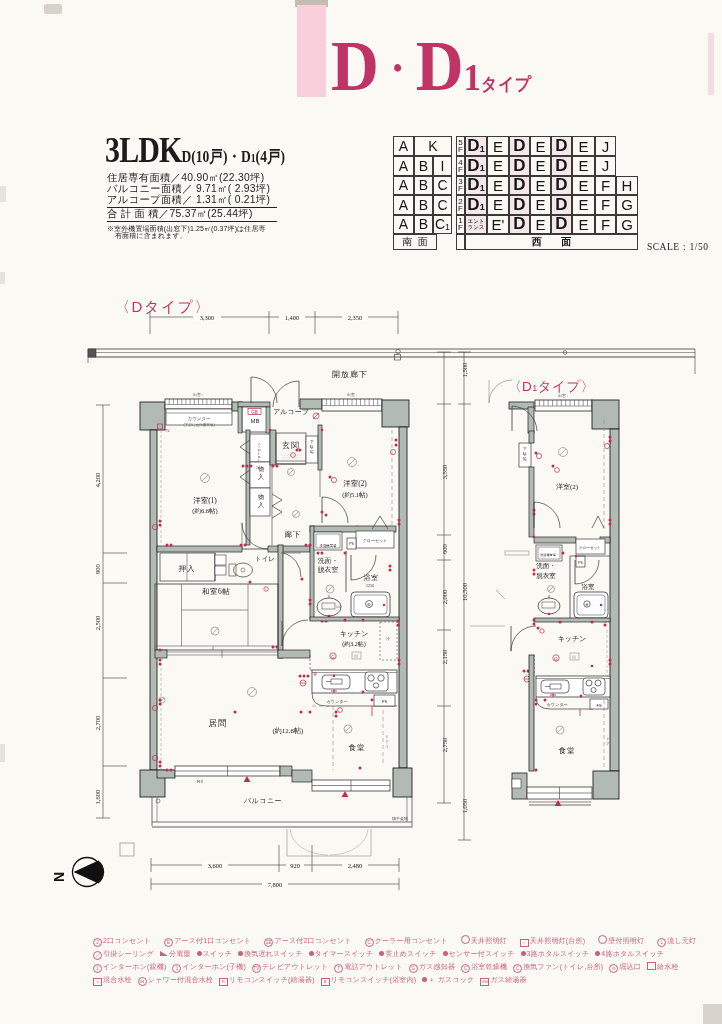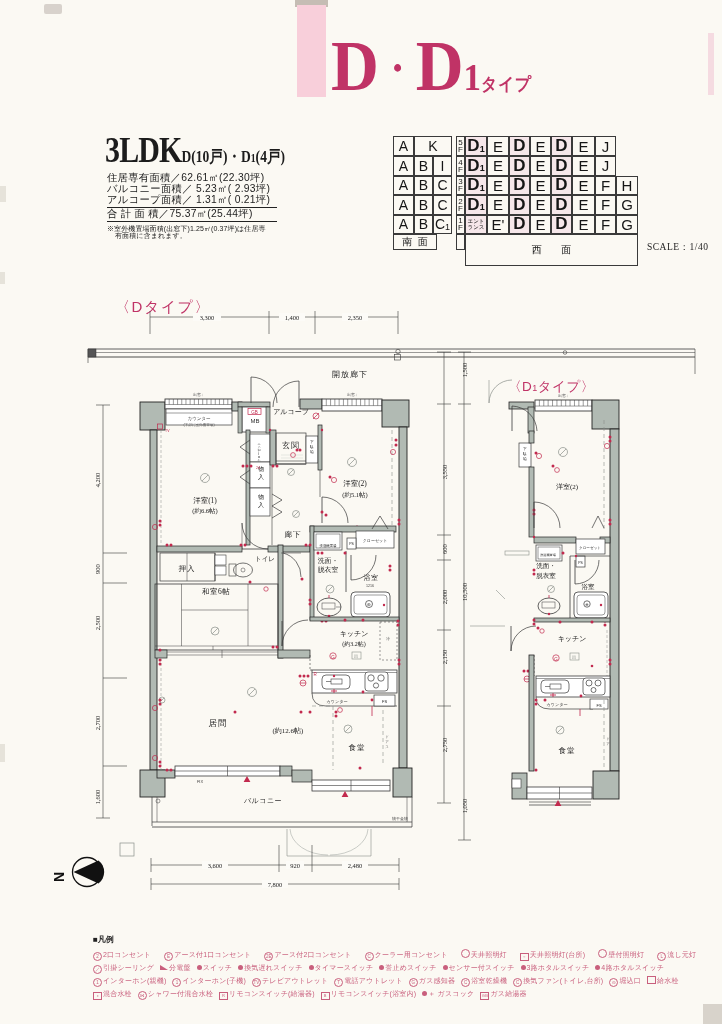--- a/index.html
+++ b/index.html
@@ -19,22 +19,22 @@
 
 <div class="abs serif" style="left:331px;top:25px;width:280px;height:80px;color:#c03366;transform:scale(0.92,1);transform-origin:0 0;white-space:nowrap;">
   <span style="font-size:72px;font-weight:bold;letter-spacing:0px;">D</span><span style="font-size:40px;font-weight:bold;vertical-align:8px;">・</span><span style="font-size:72px;font-weight:bold;">D</span><span style="font-size:38px;font-weight:bold;">1</span><span style="font-family:'Liberation Sans',sans-serif;font-size:17.5px;font-weight:bold;letter-spacing:0.5px;">タイプ</span>
 </div>
 
 <div class="abs serif" style="left:105px;top:128px;width:340px;height:36px;color:#1c1c1c;transform:scale(0.82,1);transform-origin:0 0;white-space:nowrap;">
   <span style="font-size:36.5px;font-weight:bold;letter-spacing:-1px;">3LDK</span><span style="font-size:16.5px;font-weight:bold;">D(10戸)・D<span style="font-size:12px;">1</span>(4戸)</span>
 </div>
 
 <div class="abs" style="left:107px;top:173px;width:170px;color:#222;font-size:10.3px;line-height:10.9px;white-space:nowrap;letter-spacing:0.3px;">
-  <div>住居専有面積／62.61㎡(22.30坪)</div>
-  <div>バルコニー面積／ 5.23㎡( 2.93坪)</div>
+  <div>住居専有面積／40.90㎡(22.30坪)</div>
+  <div>バルコニー面積／ 9.71㎡( 2.93坪)</div>
   <div>アルコープ面積／ 1.31㎡( 0.21坪)</div>
   <div style="border-top:1px solid #222;border-bottom:1px solid #222;padding:1px 0 1px 0;margin-top:1px;">合 計 面 積／75.37㎡(25.44坪)</div>
 </div>
 
 <div class="abs" style="left:107px;top:226px;width:190px;color:#222;font-size:7px;line-height:6.8px;letter-spacing:0.1px;white-space:nowrap;">
   <div>※室外機置場面積(出窓下)1.25㎡(0.37坪)は住居専</div>
   <div style="padding-left:8px;">有面積に含まれます。</div>
 </div>
 
 <div id="tablebox" class="abs" style="left:392px;top:135px;width:250px;height:120px;">
@@ -102,27 +102,26 @@
 <div style="position:absolute;left:73px;top:79.5px;width:22px;height:19.5px;border:0.48px solid #3a3a3a;background:#f6e7ea;display:flex;align-items:center;justify-content:center;font-size:15px;font-weight:normal;color:#161616;box-sizing:border-box;">
       <div style="line-height:6px;text-align:center;font-size:5.5px;font-weight:normal;white-space:nowrap;">エント<br>ランス</div>
     </div>
 <div style="position:absolute;left:95px;top:79.5px;width:22px;height:19.5px;border:0.48px solid #3a3a3a;background:transparent;display:flex;align-items:center;justify-content:center;font-size:15px;font-weight:normal;color:#161616;box-sizing:border-box;">E'</div>
 <div style="position:absolute;left:117px;top:79.5px;width:21px;height:19.5px;border:0.48px solid #3a3a3a;background:#f6e7ea;display:flex;align-items:center;justify-content:center;font-size:17px;font-weight:bold;color:#161616;box-sizing:border-box;">D</div>
 <div style="position:absolute;left:138px;top:79.5px;width:21px;height:19.5px;border:0.48px solid #3a3a3a;background:transparent;display:flex;align-items:center;justify-content:center;font-size:15px;font-weight:normal;color:#161616;box-sizing:border-box;">E</div>
 <div style="position:absolute;left:159px;top:79.5px;width:21px;height:19.5px;border:0.48px solid #3a3a3a;background:#f6e7ea;display:flex;align-items:center;justify-content:center;font-size:17px;font-weight:bold;color:#161616;box-sizing:border-box;">D</div>
 <div style="position:absolute;left:180px;top:79.5px;width:23px;height:19.5px;border:0.48px solid #3a3a3a;background:transparent;display:flex;align-items:center;justify-content:center;font-size:15px;font-weight:normal;color:#161616;box-sizing:border-box;">E</div>
 <div style="position:absolute;left:203px;top:79.5px;width:21px;height:19.5px;border:0.48px solid #3a3a3a;background:transparent;display:flex;align-items:center;justify-content:center;font-size:15px;font-weight:normal;color:#161616;box-sizing:border-box;">F</div>
 <div style="position:absolute;left:224px;top:79.5px;width:22px;height:19.5px;border:0.48px solid #3a3a3a;background:transparent;display:flex;align-items:center;justify-content:center;font-size:15px;font-weight:normal;color:#161616;box-sizing:border-box;">G</div>
-<div style="position:absolute;left:73px;top:99px;width:173px;height:32px;border:0.48px solid #3a3a3a;background:transparent;display:flex;align-items:center;justify-content:center;font-size:10px;font-weight:normal;color:#161616;box-sizing:border-box;">西&nbsp;&nbsp;&nbsp;&nbsp;&nbsp;&nbsp;&nbsp;面</div>
+<div style="position:absolute;left:73px;top:99px;width:173px;height:16px;border:0.48px solid #3a3a3a;background:transparent;display:flex;align-items:center;justify-content:center;font-size:10px;font-weight:bold;color:#161616;box-sizing:border-box;">西&nbsp;&nbsp;&nbsp;&nbsp;&nbsp;&nbsp;&nbsp;面</div>
 </div>
 
-<div class="abs serif" style="left:647px;top:241px;font-size:9.5px;color:#222;letter-spacing:0.5px;">SCALE：1/40</div>
+<div class="abs serif" style="left:647px;top:241px;font-size:9.5px;color:#222;letter-spacing:0.5px;">SCALE：1/50</div>
 
 <div id="legendbox" class="abs" style="left:93px;top:934px;width:620px;">
-<div style="font-size:8px;color:#222;font-weight:bold;margin-bottom:3px;">■凡例</div>
 <div style="font-size:7px;color:#c95f7d;line-height:13px;white-space:nowrap;letter-spacing:0.2px;"><span style="white-space:nowrap;margin-right:13px;"><span style="display:inline-block;width:7px;height:7px;border:0.8px solid #c95f7d;border-radius:50%;font-size:4.5px;line-height:7px;text-align:center;vertical-align:-1px;margin-right:1px;">2</span><span>2口コンセント</span></span><span style="white-space:nowrap;margin-right:13px;"><span style="display:inline-block;width:7px;height:7px;border:0.8px solid #c95f7d;border-radius:50%;font-size:4.5px;line-height:7px;text-align:center;vertical-align:-1px;margin-right:1px;">E</span><span>アース付1口コンセント</span></span><span style="white-space:nowrap;margin-right:13px;"><span style="display:inline-block;width:7px;height:7px;border:0.8px solid #c95f7d;border-radius:50%;font-size:4.5px;line-height:7px;text-align:center;vertical-align:-1px;margin-right:1px;">2E</span><span>アース付2口コンセント</span></span><span style="white-space:nowrap;margin-right:13px;"><span style="display:inline-block;width:7px;height:7px;border:0.8px solid #c95f7d;border-radius:50%;font-size:4.5px;line-height:7px;text-align:center;vertical-align:-1px;margin-right:1px;">C</span><span>クーラー用コンセント</span></span><span style="white-space:nowrap;margin-right:13px;"><span style="display:inline-block;width:7px;height:7px;border:0.8px solid #c95f7d;border-radius:50%;font-size:4.5px;line-height:7px;text-align:center;vertical-align:-1px;margin-right:1px;"></span><span>天井照明灯</span></span><span style="white-space:nowrap;margin-right:13px;"><span style="display:inline-block;width:7px;height:6px;border:0.8px solid #c95f7d;font-size:4px;line-height:6px;text-align:center;vertical-align:-1px;margin-right:1px;">○</span><span>天井照明灯(台所)</span></span><span style="white-space:nowrap;margin-right:13px;"><span style="display:inline-block;width:7px;height:7px;border:0.8px solid #c95f7d;border-radius:50%;font-size:4.5px;line-height:7px;text-align:center;vertical-align:-1px;margin-right:1px;"></span><span>壁付照明灯</span></span><span style="white-space:nowrap;margin-right:13px;"><span style="display:inline-block;width:7px;height:7px;border:0.8px solid #c95f7d;border-radius:50%;font-size:4.5px;line-height:7px;text-align:center;vertical-align:-1px;margin-right:1px;">L</span><span>流し元灯</span></span></div>
 <div style="font-size:7px;color:#c95f7d;line-height:13px;white-space:nowrap;letter-spacing:0.2px;"><span style="white-space:nowrap;margin-right:6px;"><span style="display:inline-block;width:7px;height:7px;border:0.8px solid #c95f7d;border-radius:50%;font-size:4.5px;line-height:7px;text-align:center;vertical-align:-1px;margin-right:1px;">／</span><span>引掛シーリング</span></span><span style="white-space:nowrap;margin-right:6px;"><span style="display:inline-block;width:0;height:0;border-left:8px solid #c95f7d;border-top:5px solid transparent;margin-right:1px;"></span><span>分電盤</span></span><span style="white-space:nowrap;margin-right:6px;"><span style="display:inline-block;width:5px;height:5px;background:#c95f7d;border-radius:50%;vertical-align:0px;margin-right:1px;"></span><span>スイッチ</span></span><span style="white-space:nowrap;margin-right:6px;"><span style="display:inline-block;width:5px;height:5px;background:#c95f7d;border-radius:50%;vertical-align:0px;margin-right:1px;"></span><span>換気遅れスイッチ</span></span><span style="white-space:nowrap;margin-right:6px;"><span style="display:inline-block;width:5px;height:5px;background:#c95f7d;border-radius:50%;vertical-align:0px;margin-right:1px;"></span><span>タイマースイッチ</span></span><span style="white-space:nowrap;margin-right:6px;"><span style="display:inline-block;width:5px;height:5px;background:#c95f7d;border-radius:50%;vertical-align:0px;margin-right:1px;"></span><span>誉止めスイッチ</span></span><span style="white-space:nowrap;margin-right:6px;"><span style="display:inline-block;width:5px;height:5px;background:#c95f7d;border-radius:50%;vertical-align:0px;margin-right:1px;"></span><span>センサー付スイッチ</span></span><span style="white-space:nowrap;margin-right:6px;"><span style="display:inline-block;width:5px;height:5px;background:#c95f7d;border-radius:50%;vertical-align:0px;margin-right:1px;"></span><span>3路ホタルスイッチ</span></span><span style="white-space:nowrap;margin-right:6px;"><span style="display:inline-block;width:5px;height:5px;background:#c95f7d;border-radius:50%;vertical-align:0px;margin-right:1px;"></span><span>4路ホタルスイッチ</span></span></div>
 <div style="font-size:7px;color:#c95f7d;line-height:13px;white-space:nowrap;letter-spacing:0.2px;"><span style="white-space:nowrap;margin-right:6px;"><span style="display:inline-block;width:7px;height:7px;border:0.8px solid #c95f7d;border-radius:50%;font-size:4.5px;line-height:7px;text-align:center;vertical-align:-1px;margin-right:1px;">1</span><span>インターホン(親機)</span></span><span style="white-space:nowrap;margin-right:6px;"><span style="display:inline-block;width:7px;height:7px;border:0.8px solid #c95f7d;border-radius:50%;font-size:4.5px;line-height:7px;text-align:center;vertical-align:-1px;margin-right:1px;">1</span><span>インターホン(子機)</span></span><span style="white-space:nowrap;margin-right:6px;"><span style="display:inline-block;width:7px;height:7px;border:0.8px solid #c95f7d;border-radius:50%;font-size:4.5px;line-height:7px;text-align:center;vertical-align:-1px;margin-right:1px;">TV</span><span>テレビアウトレット</span></span><span style="white-space:nowrap;margin-right:6px;"><span style="display:inline-block;width:7px;height:7px;border:0.8px solid #c95f7d;border-radius:50%;font-size:4.5px;line-height:7px;text-align:center;vertical-align:-1px;margin-right:1px;">T</span><span>電話アウトレット</span></span><span style="white-space:nowrap;margin-right:6px;"><span style="display:inline-block;width:7px;height:7px;border:0.8px solid #c95f7d;border-radius:50%;font-size:4.5px;line-height:7px;text-align:center;vertical-align:-1px;margin-right:1px;">G</span><span>ガス感知器</span></span><span style="white-space:nowrap;margin-right:6px;"><span style="display:inline-block;width:7px;height:7px;border:0.8px solid #c95f7d;border-radius:50%;font-size:4.5px;line-height:7px;text-align:center;vertical-align:-1px;margin-right:1px;">C</span><span>浴室乾燥機</span></span><span style="white-space:nowrap;margin-right:6px;"><span style="display:inline-block;width:7px;height:7px;border:0.8px solid #c95f7d;border-radius:50%;font-size:4.5px;line-height:7px;text-align:center;vertical-align:-1px;margin-right:1px;">C</span><span>換気ファン(トイレ,台所)</span></span><span style="white-space:nowrap;margin-right:6px;"><span style="display:inline-block;width:7px;height:7px;border:0.8px solid #c95f7d;border-radius:50%;font-size:4.5px;line-height:7px;text-align:center;vertical-align:-1px;margin-right:1px;">⊖</span><span>堀込口</span></span><span style="white-space:nowrap;margin-right:6px;"><span style="display:inline-block;width:7px;height:6px;border:0.8px solid #c95f7d;font-size:4px;line-height:6px;text-align:center;vertical-align:-1px;margin-right:1px;"></span><span>給水栓</span></span></div>
 <div style="font-size:7px;color:#c95f7d;line-height:13px;white-space:nowrap;letter-spacing:0.2px;"><span style="white-space:nowrap;margin-right:6px;"><span style="display:inline-block;width:7px;height:6px;border:0.8px solid #c95f7d;font-size:4px;line-height:6px;text-align:center;vertical-align:-1px;margin-right:1px;">◑</span><span>混合水栓</span></span><span style="white-space:nowrap;margin-right:6px;"><span style="display:inline-block;width:7px;height:7px;border:0.8px solid #c95f7d;border-radius:50%;font-size:4.5px;line-height:7px;text-align:center;vertical-align:-1px;margin-right:1px;">⋈</span><span>シャワー付混合水栓</span></span><span style="white-space:nowrap;margin-right:6px;"><span style="display:inline-block;width:7px;height:6px;border:0.8px solid #c95f7d;font-size:4px;line-height:6px;text-align:center;vertical-align:-1px;margin-right:1px;">R</span><span>リモコンスイッチ(給湯器)</span></span><span style="white-space:nowrap;margin-right:6px;"><span style="display:inline-block;width:7px;height:6px;border:0.8px solid #c95f7d;font-size:4px;line-height:6px;text-align:center;vertical-align:-1px;margin-right:1px;">B</span><span>リモコンスイッチ(浴室内)</span></span><span style="white-space:nowrap;margin-right:6px;"><span style="display:inline-block;width:5px;height:5px;background:#c95f7d;border-radius:50%;vertical-align:0px;margin-right:1px;"></span><span>＋ ガスコック</span></span><span style="white-space:nowrap;margin-right:6px;"><span style="display:inline-block;width:7px;height:6px;border:0.8px solid #c95f7d;font-size:4px;line-height:6px;text-align:center;vertical-align:-1px;margin-right:1px;">GB</span><span>ガス給湯器</span></span></div>
 </div>
 
 <svg id="plan" class="abs" style="left:0;top:280px;" width="722" height="650" viewBox="0 280 722 650" fill="none">
 
 <text x="163" y="312" font-family="Liberation Sans,sans-serif" font-size="15" fill="#c03366" text-anchor="middle" letter-spacing="1.5">〈Dタイプ〉</text>
 

